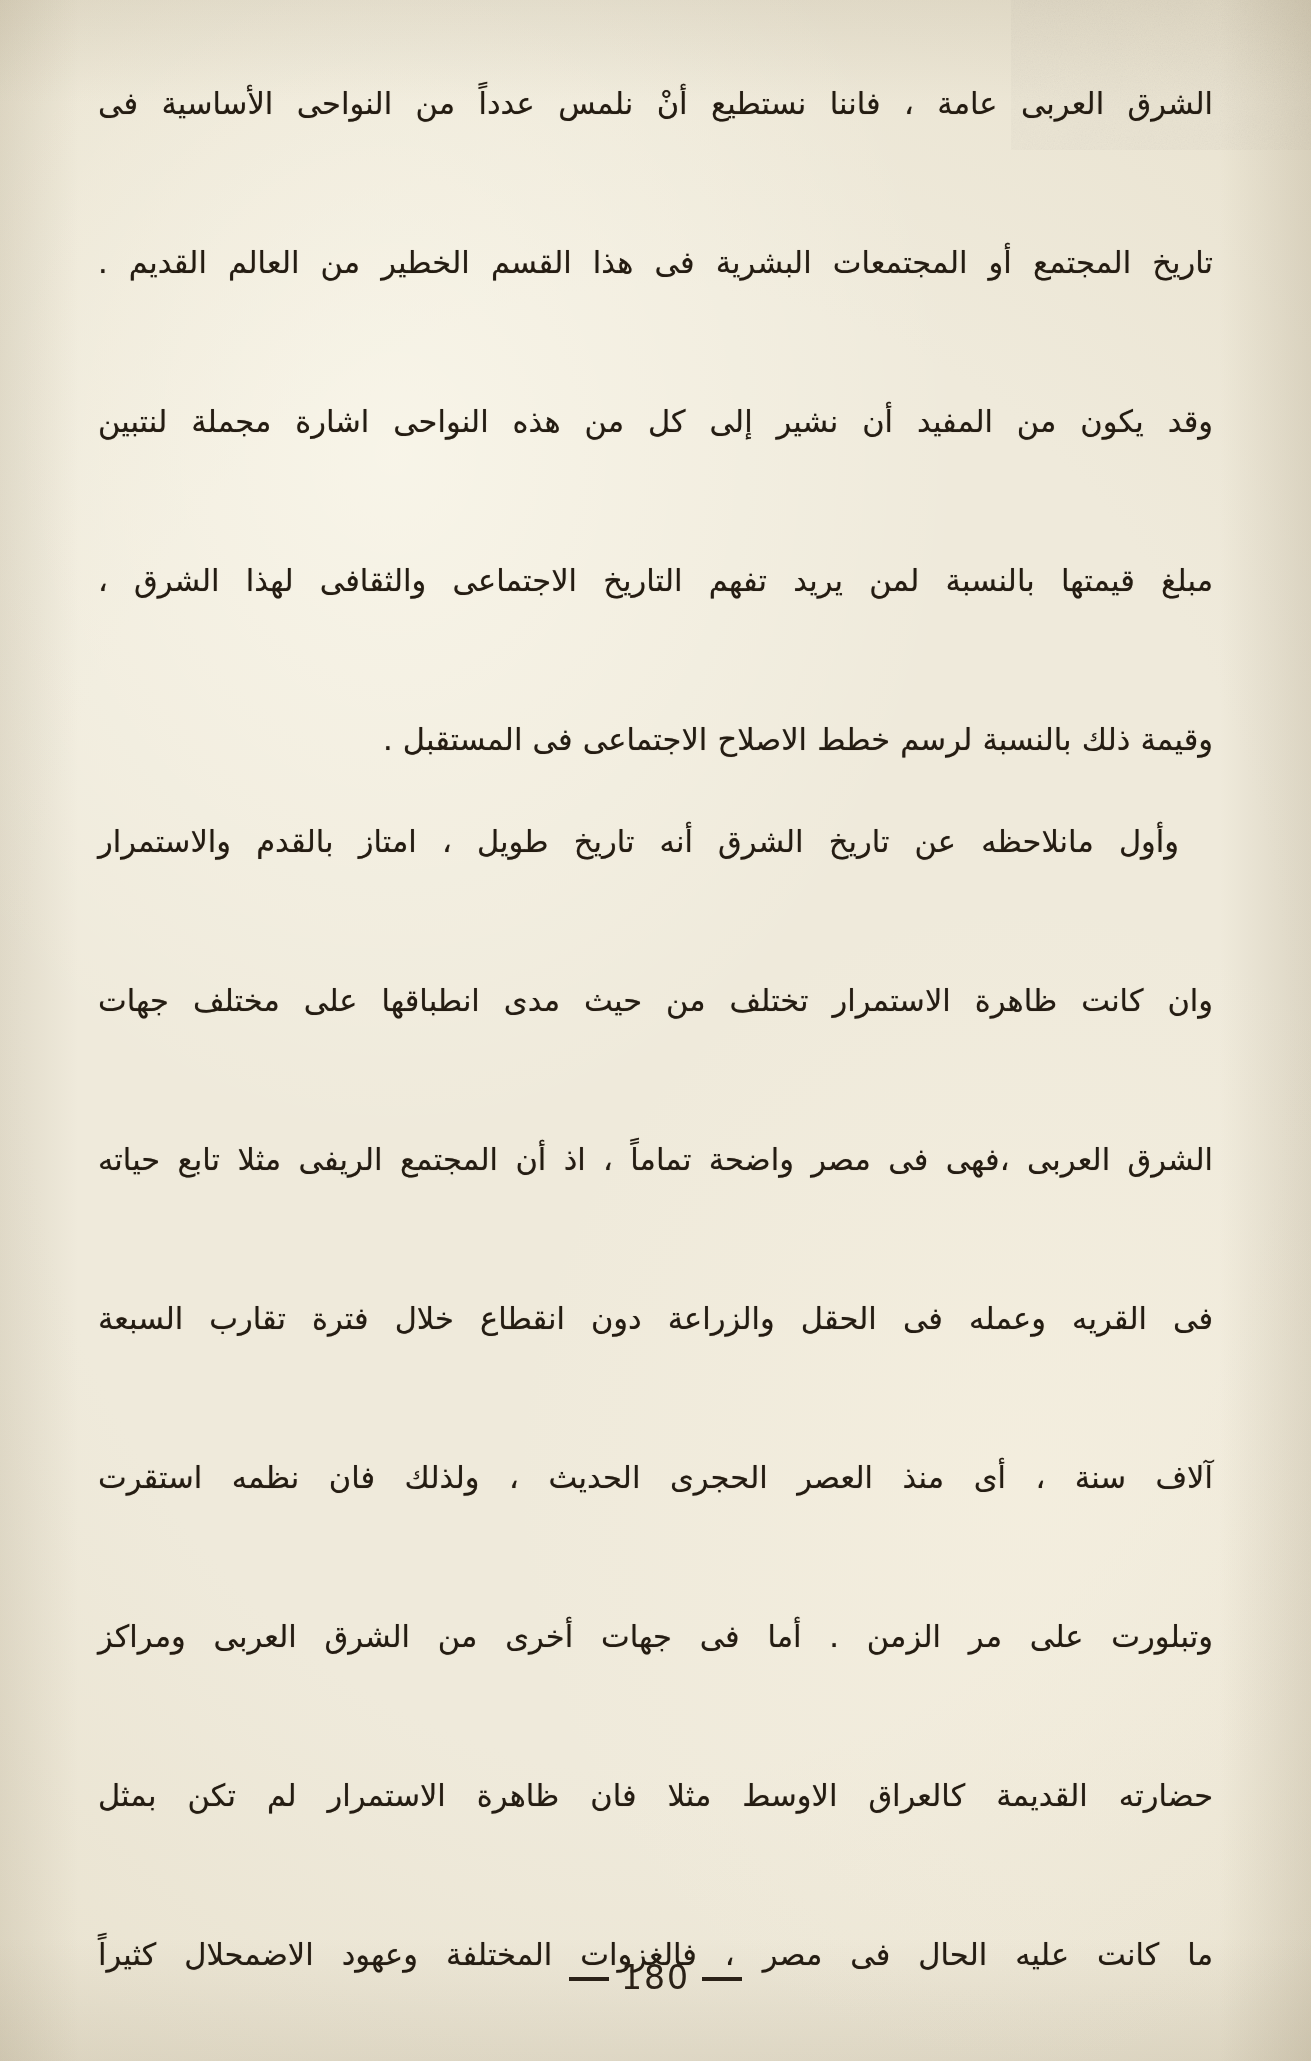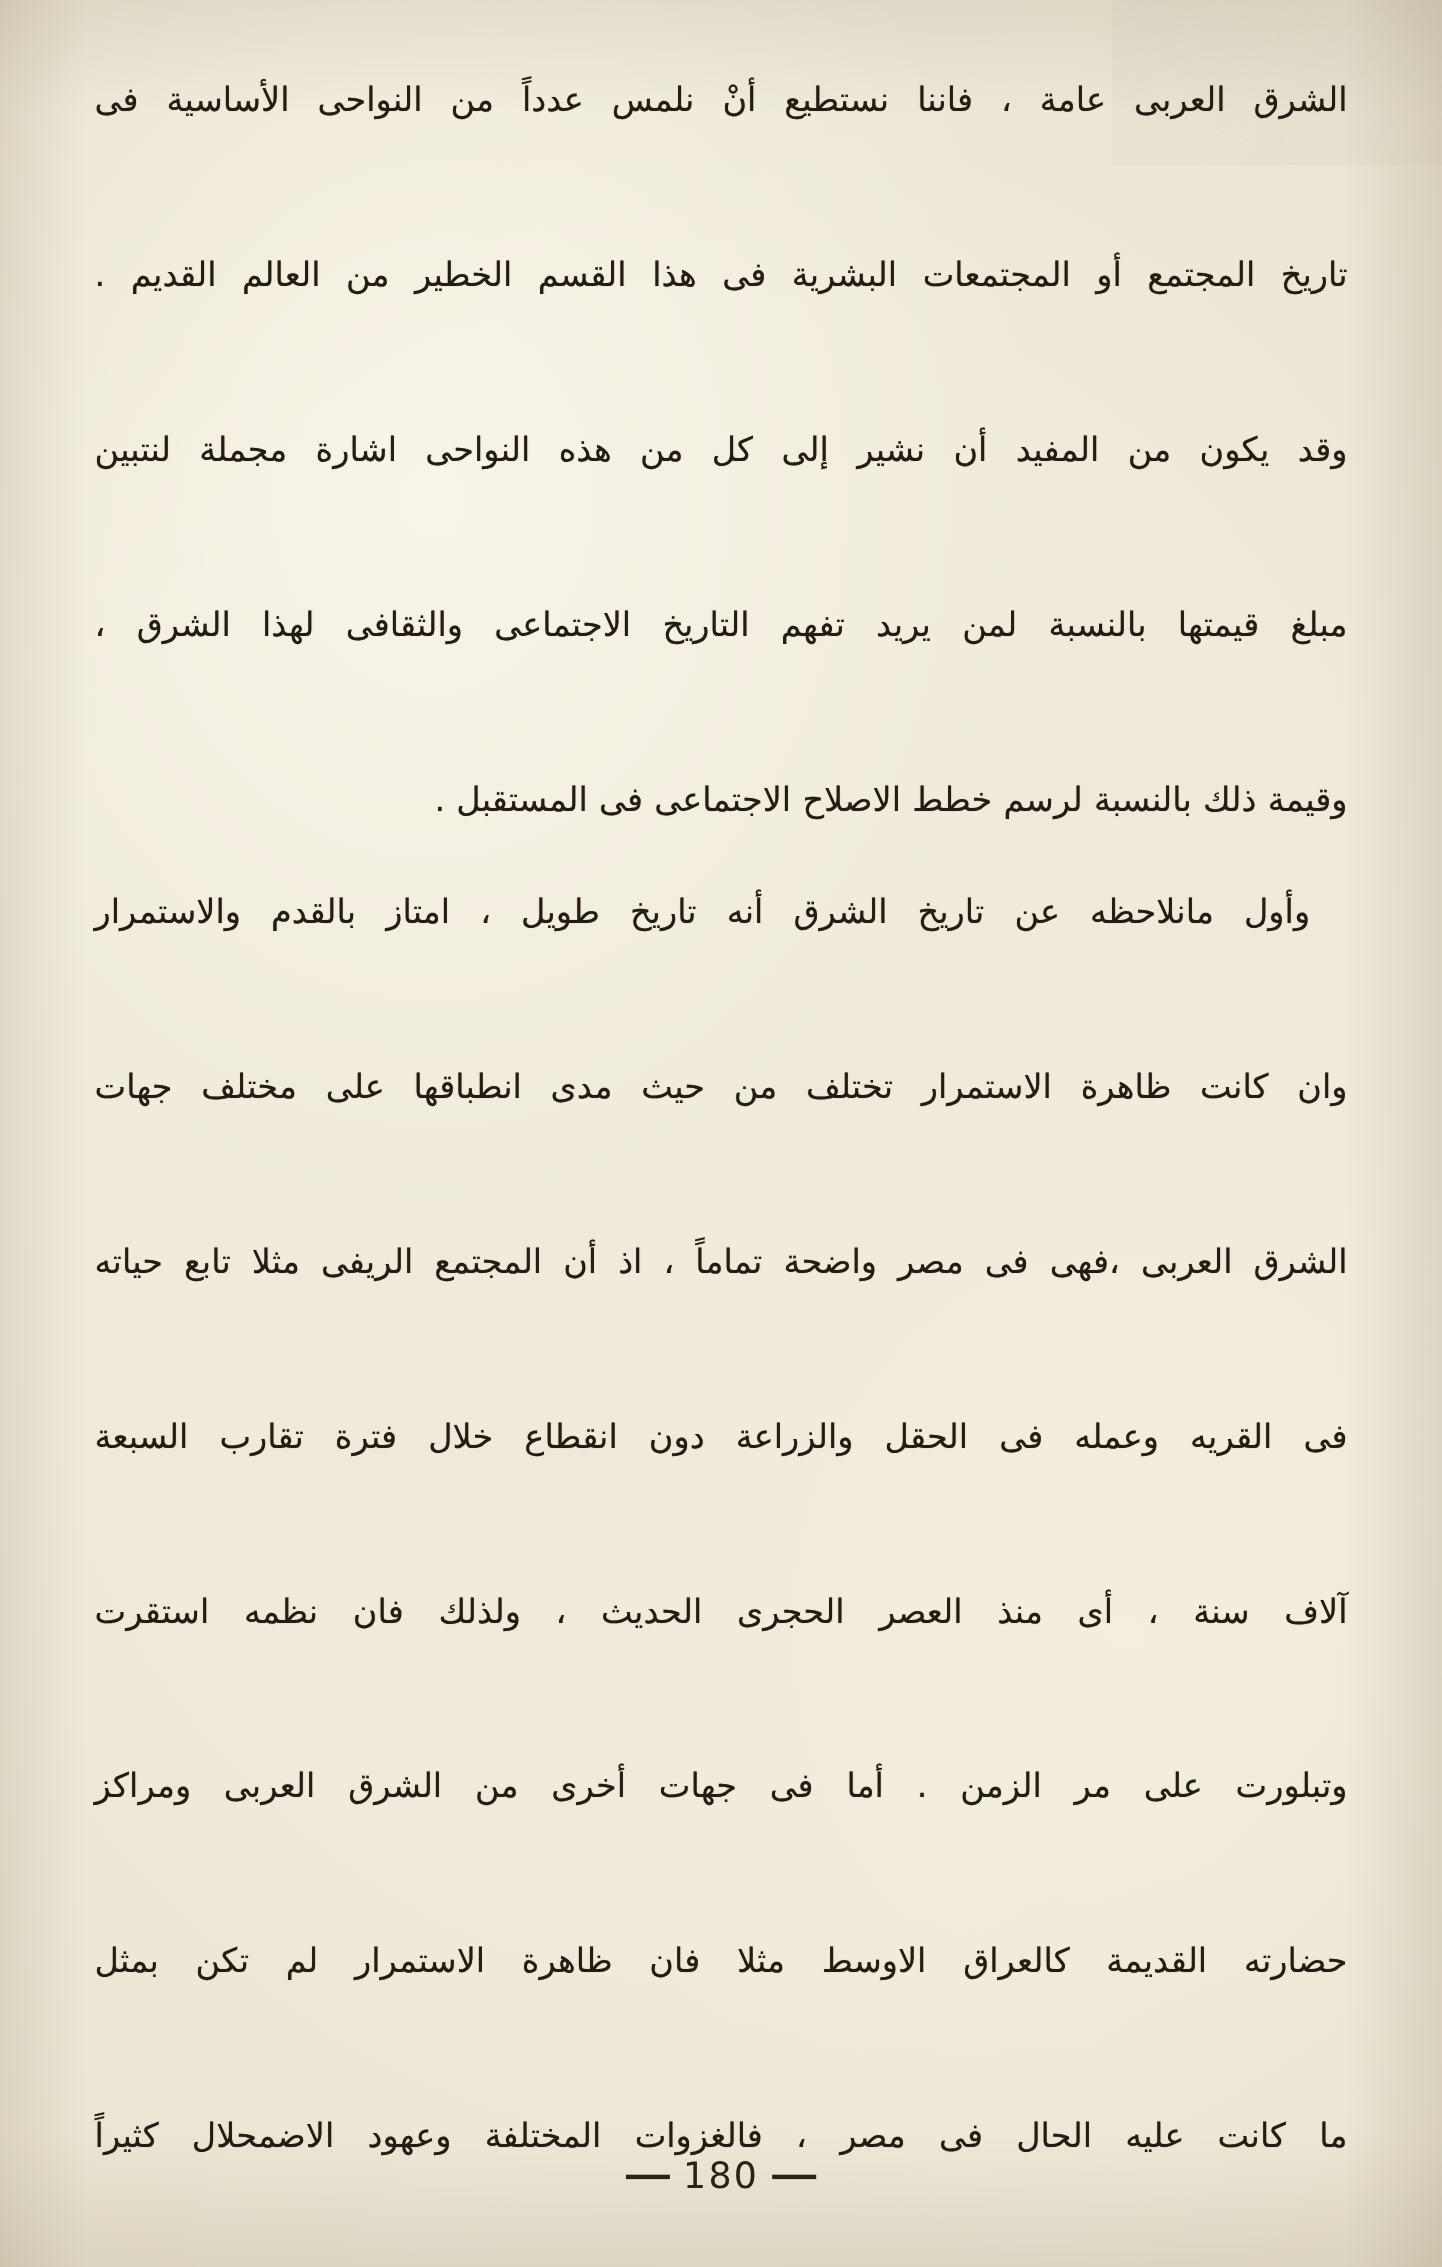--- a/index.html
+++ b/index.html
@@ -52,21 +52,21 @@
     position: absolute;
     top: 52px;
     right: 86px;
     left: 86px;
     direction: rtl;
     text-align: justify;
     text-align-last: justify;
   }
 
   p.para {
-    margin: 0;
+    margin: 12px;
     font-family: "DejaVu Sans", "Liberation Sans", sans-serif;
     font-size: 30.5px;
     line-height: 79.5px;
     color: #241c12;
     text-align: justify;
     text-align-last: justify;
     word-spacing: 0.5px;
     letter-spacing: 0px;
     text-shadow: 0 0 0.7px rgba(40,30,18,0.55);
   }

